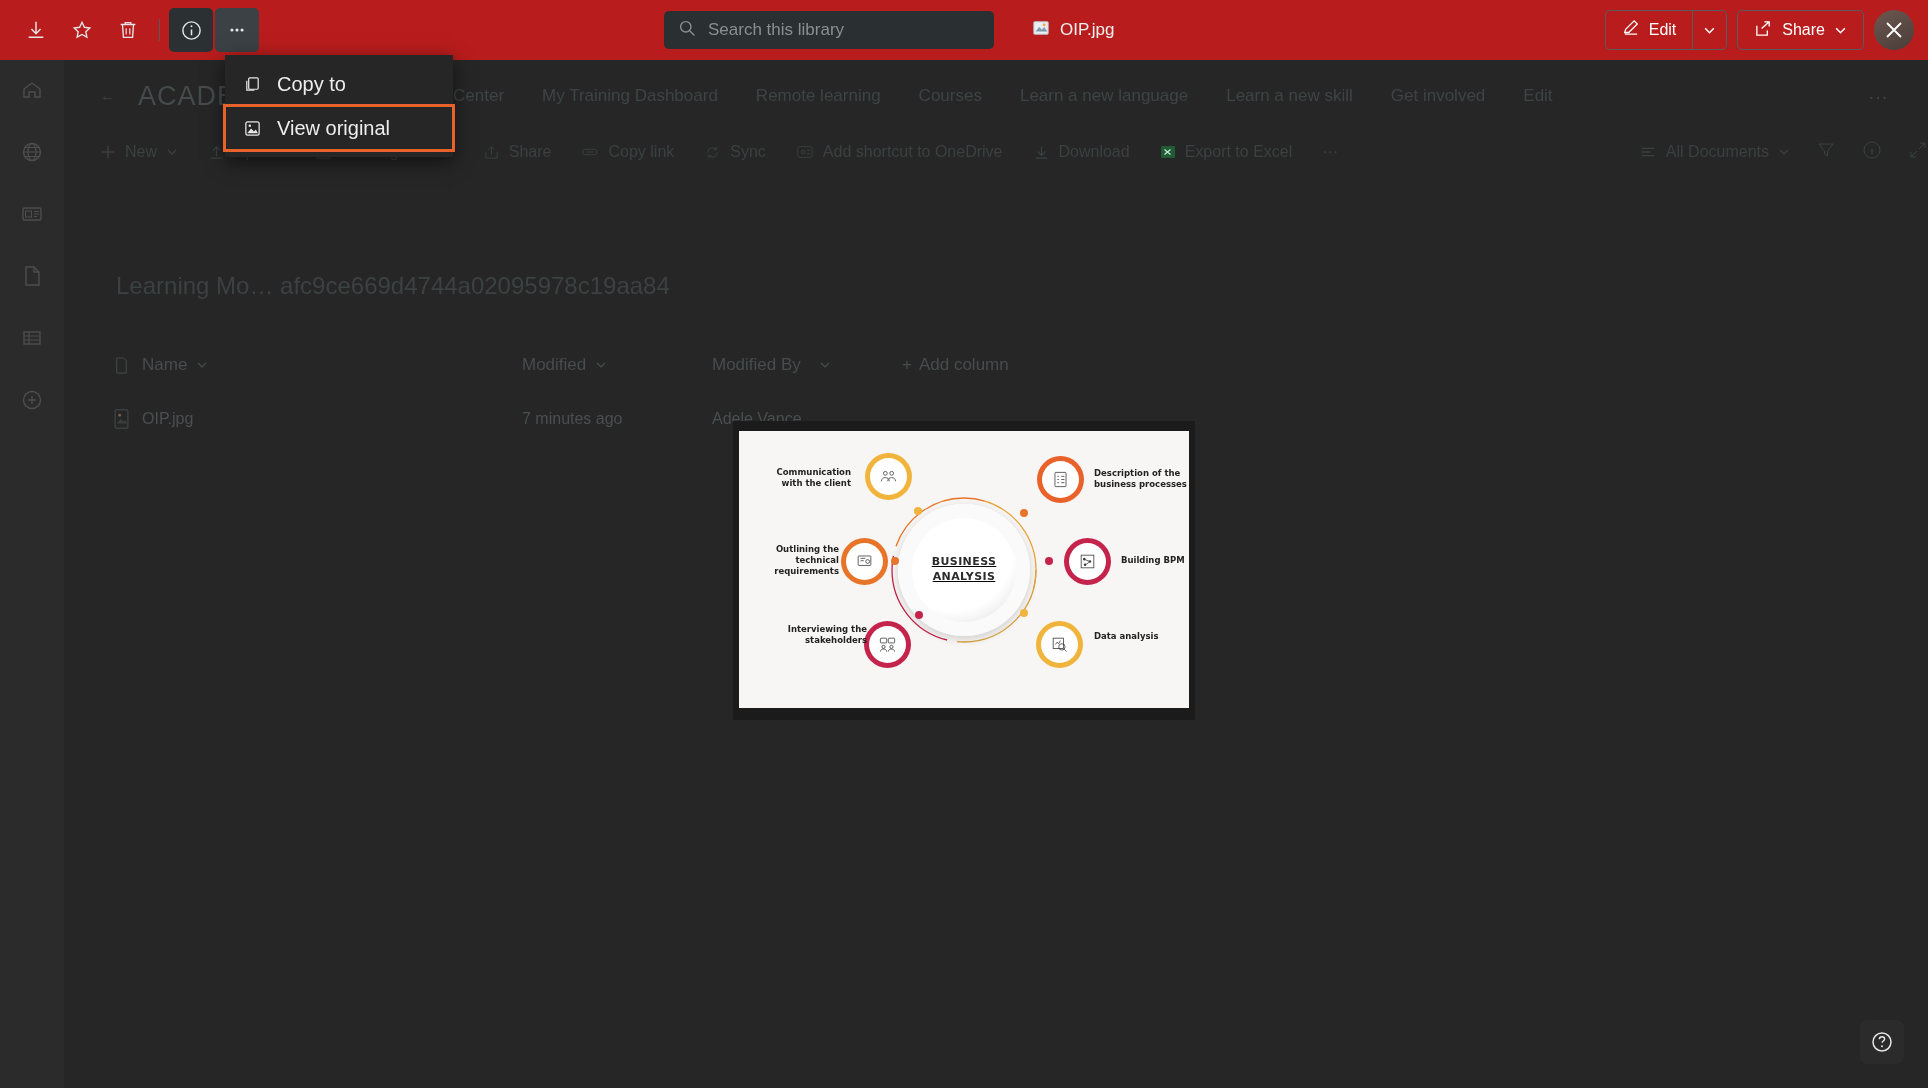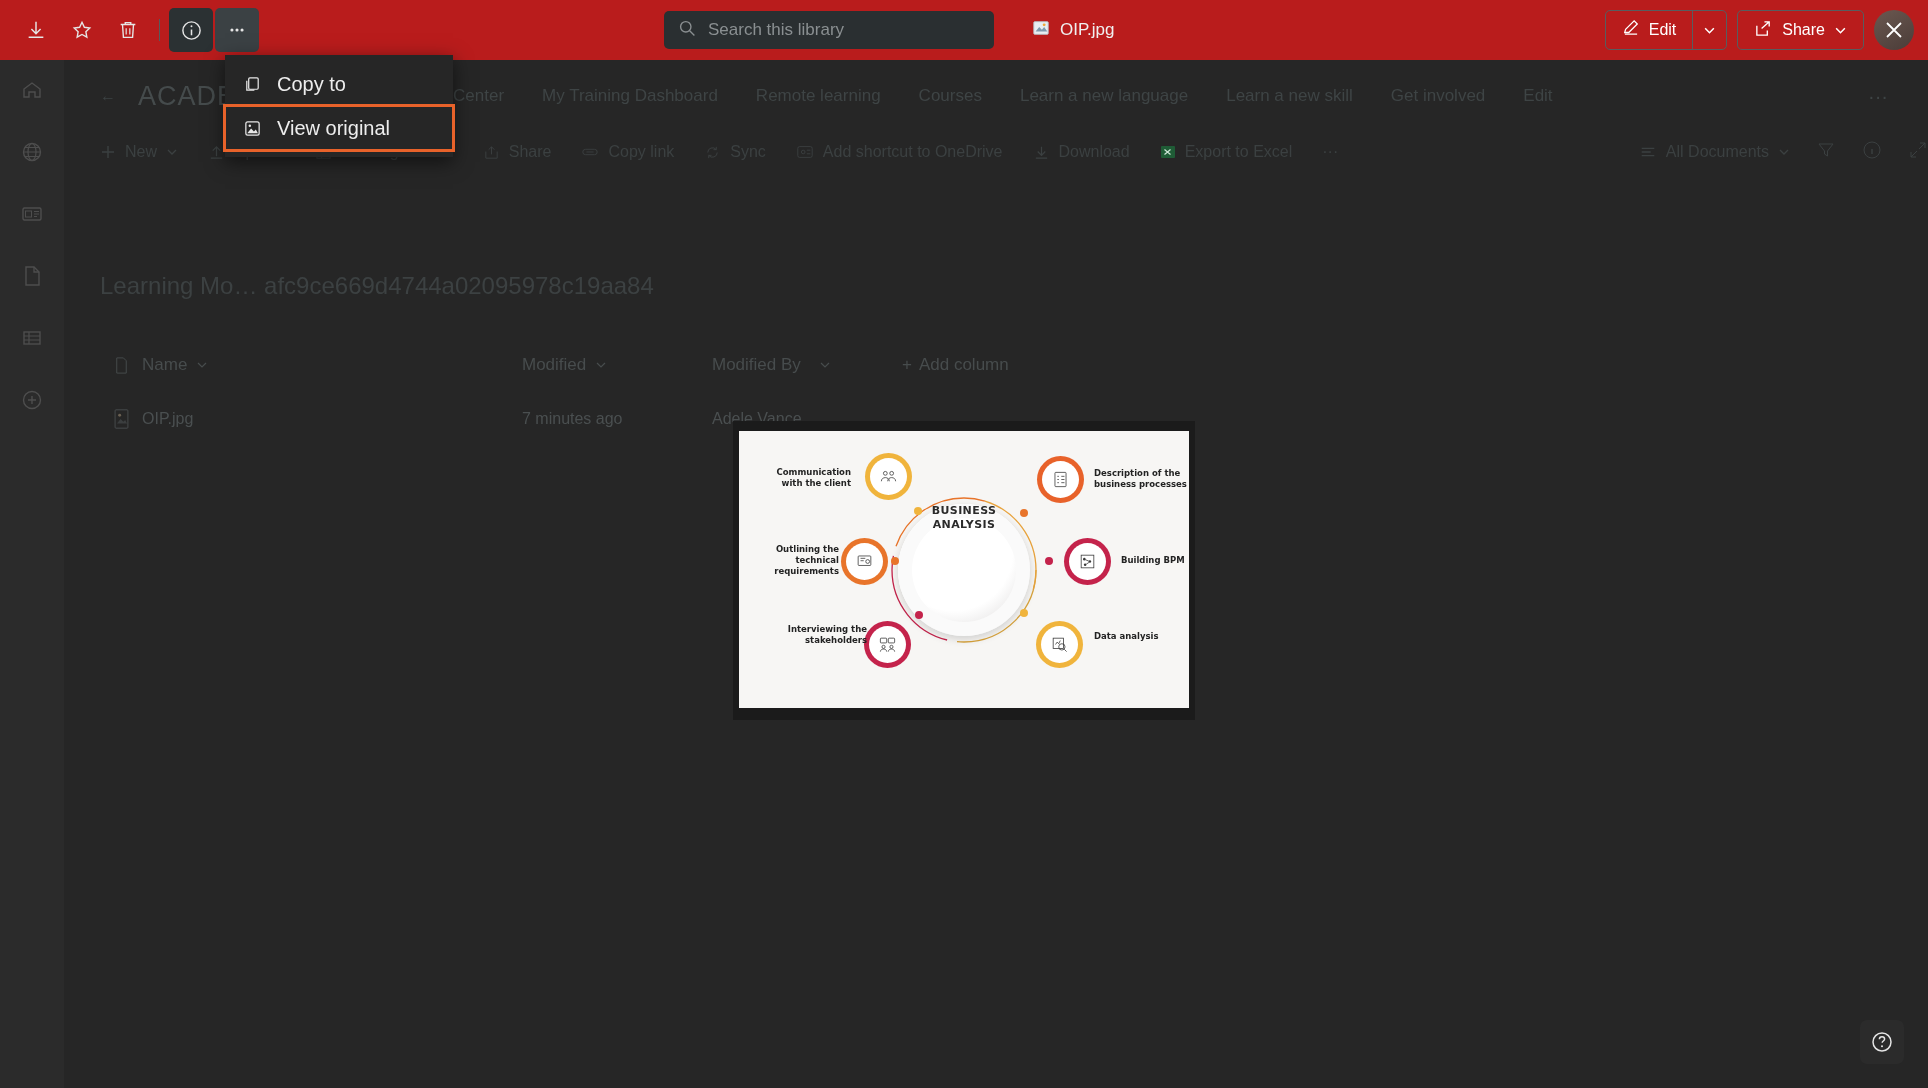--- a/index.html
+++ b/index.html
@@ -75,21 +75,21 @@
 
   .cmd-bar {
     position: absolute; top: 66px; left: 0; width: 1864px; height: 52px;
     display: flex; align-items: center; padding-left: 36px; gap: 0; color: #3b4041;
   }
   .cmd { display: flex; align-items: center; gap: 9px; font-size: 16px; color: #3b4041; margin-right: 30px; white-space: nowrap; }
   .cmd .ic { display: flex; align-items: center; }
   .cmd-right { margin-left: auto; display: flex; align-items: center; gap: 26px; color: #3b4041; }
 
   .crumb {
-    position: absolute; top: 212px; left: 36px; font-size: 24px; color: #3c4142;
+    position: absolute; top: 212px; left: 52px; font-size: 24px; color: #3c4142;
     white-space: nowrap;
   }
 
   .list-head {
     position: absolute; top: 283px; left: 36px; width: 1300px; height: 44px;
     display: flex; align-items: center; color: #474c4d; font-size: 17px;
   }
   .lh-ico { width: 42px; display: flex; justify-content: center; color: #474c4d; }
   .lh-name { width: 380px; display: flex; align-items: center; gap: 9px; }
   .lh-mod { width: 190px; display: flex; align-items: center; gap: 9px; }
@@ -112,21 +112,21 @@
     z-index: 10;
   }
   .diagram { position: absolute; inset: 10px 6px 12px 6px; background: #f7f6f4; }
 
   .ba-wrap { position: relative; width: 100%; height: 100%; }
   .ba-center {
     position: absolute; left: 50%; top: 50%; transform: translate(-50%,-50%);
     width: 132px; height: 132px; border-radius: 50%;
     background: radial-gradient(circle at 42% 36%, #ffffff 52%, #ebeaea 70%, #e2e1e1 100%);
     box-shadow: 0 3px 9px rgba(0,0,0,.16), inset 0 0 0 14px #fafafa;
-    display: flex; justify-content: center;
+    display: flex; align-items: center; justify-content: center; text-decoration: underline;
   }
   .ba-center .lbl {
     font-family: "DejaVu Sans", sans-serif; font-weight: 700;
     font-size: 11px; color: #2b2b2b; text-align: center; line-height: 1.35; letter-spacing: .4px;
   }
   .node {
     position: absolute; width: 37px; height: 37px; border-radius: 50%;
     background: #fff; display: flex; align-items: center; justify-content: center;
   }
   .node svg { width: 19px; height: 19px; }

